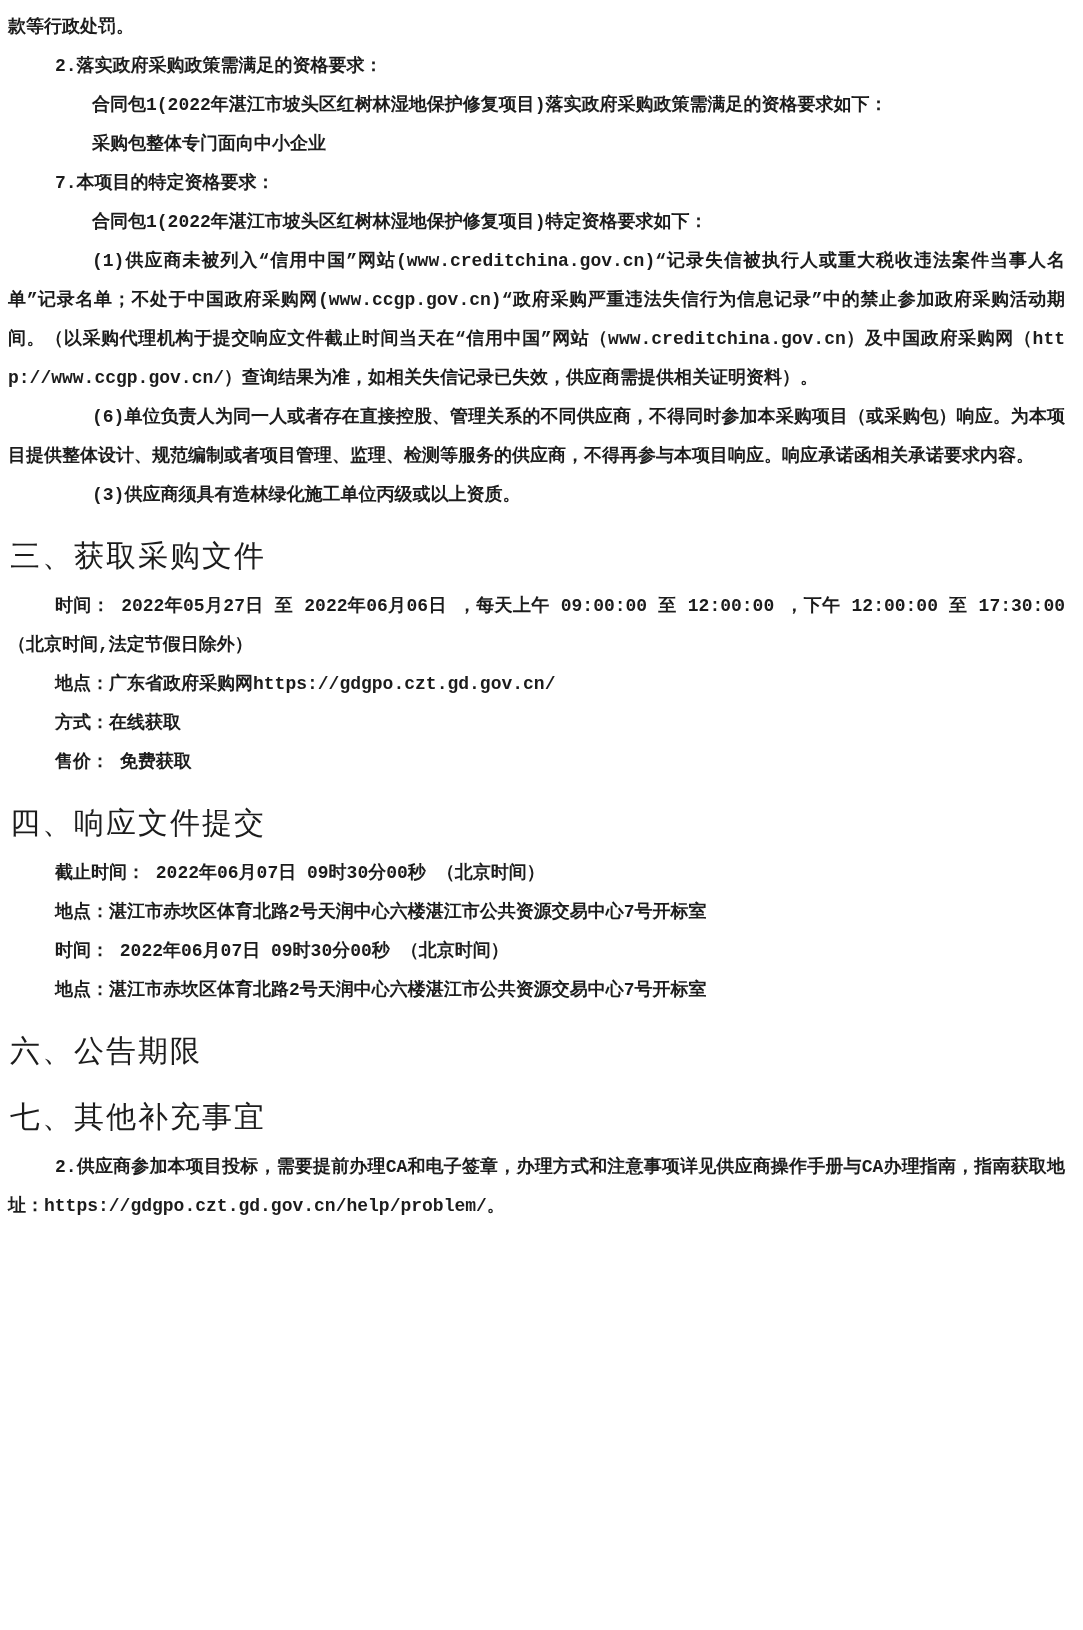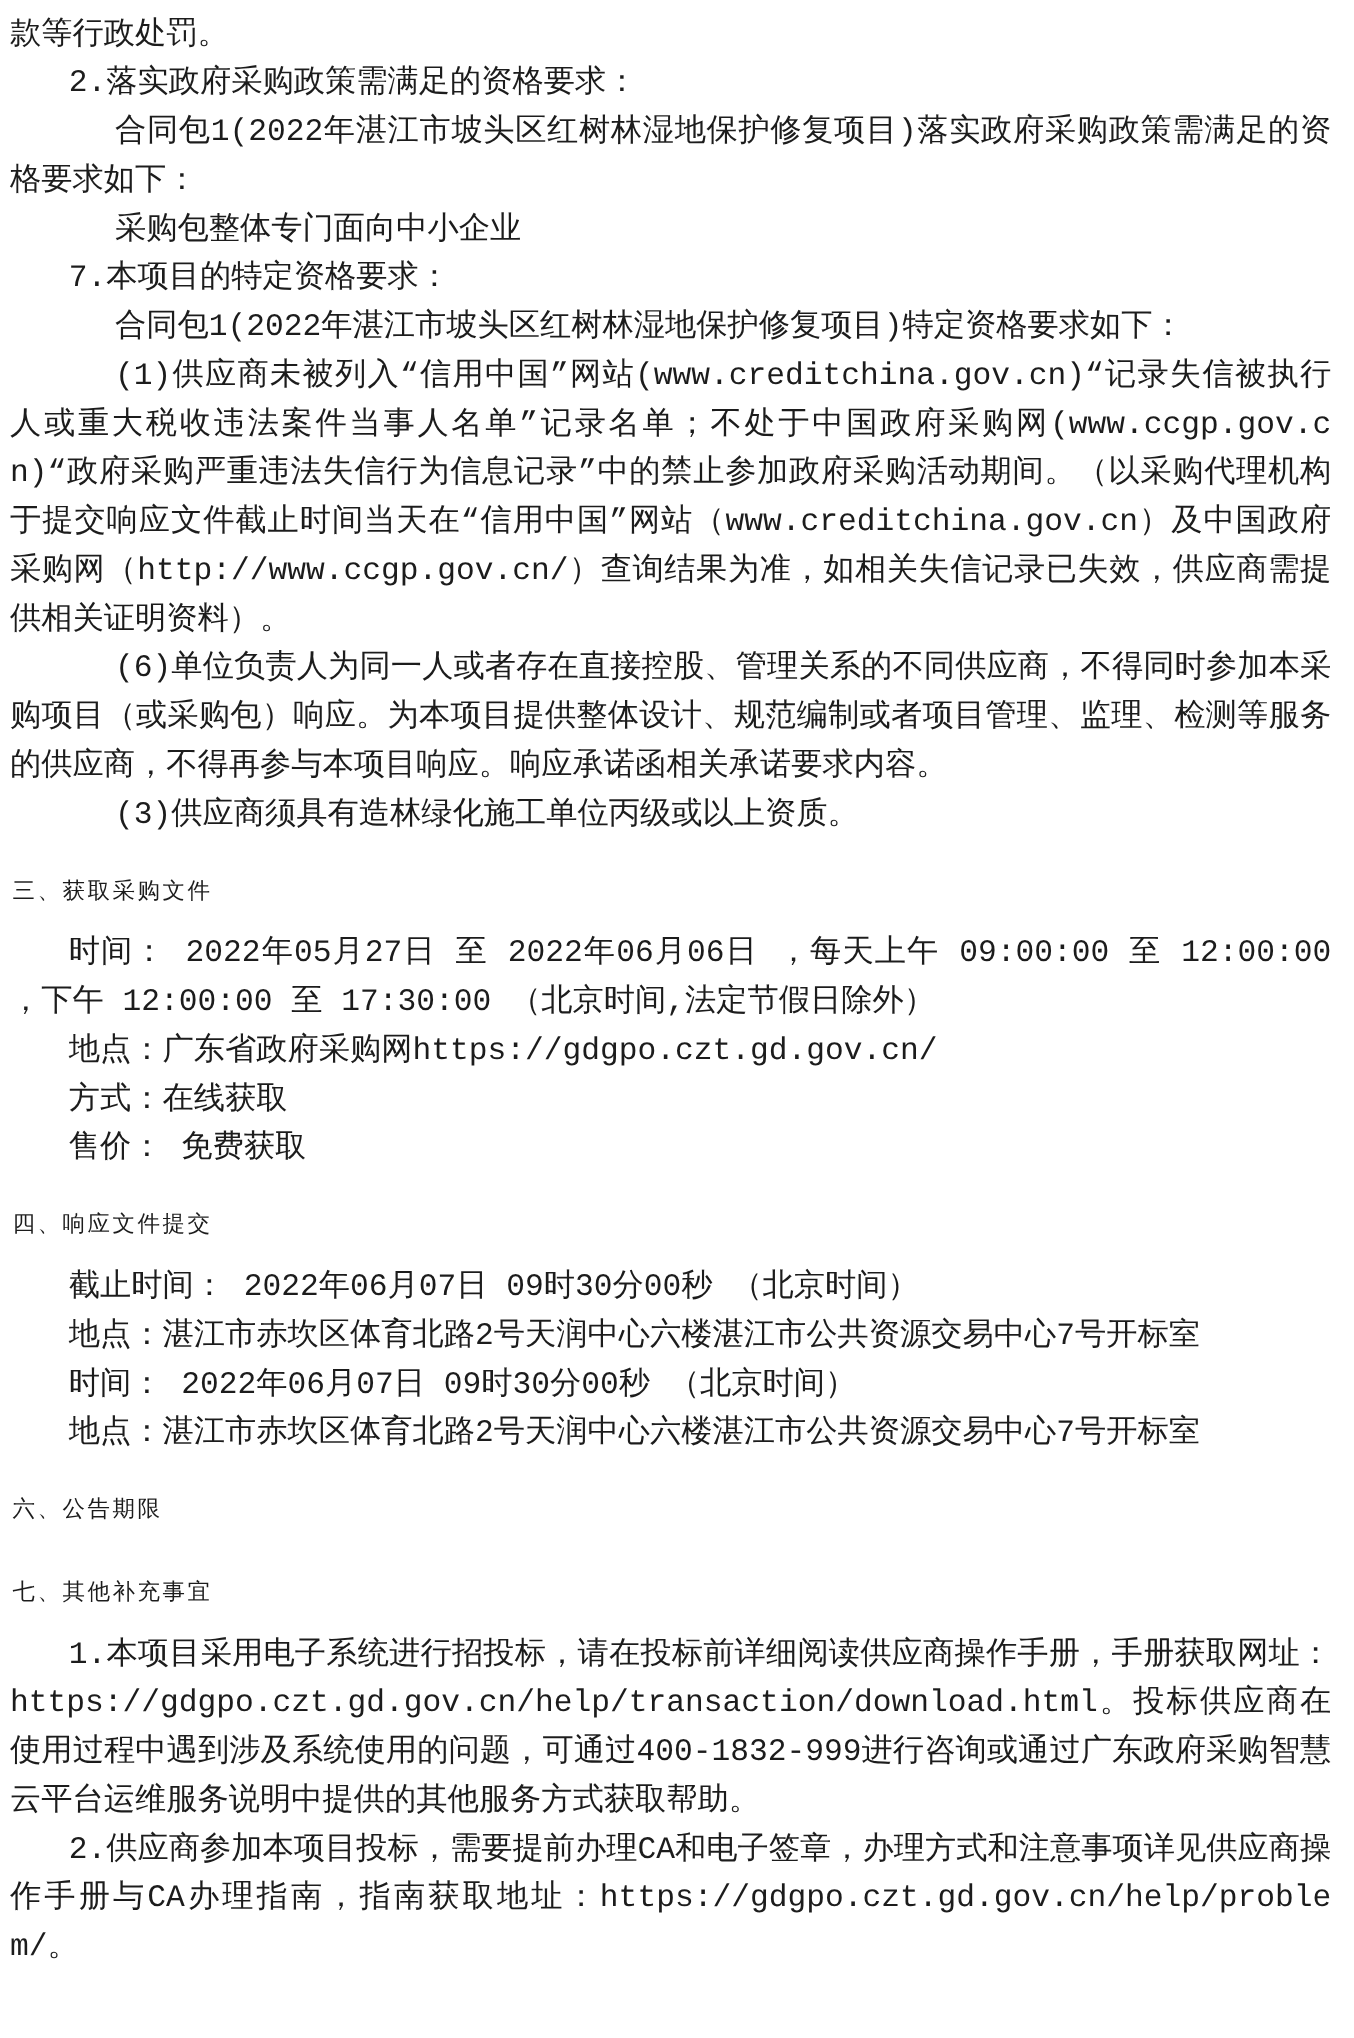--- a/index.html
+++ b/index.html
@@ -10,35 +10,35 @@
     overflow: hidden;
     background: var(--bg-color, #ffffff);
     color: var(--text-color, #1c1c1c);
     font-family: "Liberation Mono", "DejaVu Sans Mono", monospace;
   }
   .doc {
     padding: 8px 18px 0 8px;
   }
   .blk {
     margin: 0;
-    font-size: 25px;
+    font-size: 18px;
     line-height: 39px;
-    font-weight: 400;
+    font-weight: 700;
     text-align: justify;
     word-break: break-all;
   }
   
   .flush { text-indent: 0; }
   
   .item  { text-indent: 47px; }
   
   .body  { text-indent: 84px; }
   
   .heading {
-    font-size: 18px;
+    font-size: 30px;
     line-height: 46px;
     margin: 20px 0 6px;
     letter-spacing: 2px;
     text-indent: 2px;
     text-align: left;
     word-break: keep-all;
     font-weight: 400;
   }
 </style>
 </head>
@@ -60,16 +60,15 @@
       <p class="blk item">地点：广东省政府采购网https://gdgpo.czt.gd.gov.cn/</p>
       <p class="blk item">方式：在线获取</p>
       <p class="blk item">售价： 免费获取</p>
       <h2 class="blk heading">四、响应文件提交</h2>
       <p class="blk item">截止时间： 2022年06月07日 09时30分00秒 （北京时间）</p>
       <p class="blk item">地点：湛江市赤坎区体育北路2号天润中心六楼湛江市公共资源交易中心7号开标室</p>
       <p class="blk item">时间： 2022年06月07日 09时30分00秒 （北京时间）</p>
       <p class="blk item">地点：湛江市赤坎区体育北路2号天润中心六楼湛江市公共资源交易中心7号开标室</p>
       <h2 class="blk heading">六、公告期限</h2>
       <h2 class="blk heading">七、其他补充事宜</h2>
-      <p class="blk item">1.本项目采用电子系统进行招投标，请在投标前详细阅读供应商操作手册，手册获取网址：https://gdgpo.czt.gd.gov.cn/help/transaction/download.html。投标供应商在使用过程中遇到涉及系统使用的问题，可通过400-1832-999进行咨询或通过广东政府采购智慧云平台运维服务说明中提供的其他服务方式获取帮助。</p>
       <p class="blk item">2.供应商参加本项目投标，需要提前办理CA和电子签章，办理方式和注意事项详见供应商操作手册与CA办理指南，指南获取地址：https://gdgpo.czt.gd.gov.cn/help/problem/。</p>
     </div>
 </main>
 
 </body></html>

